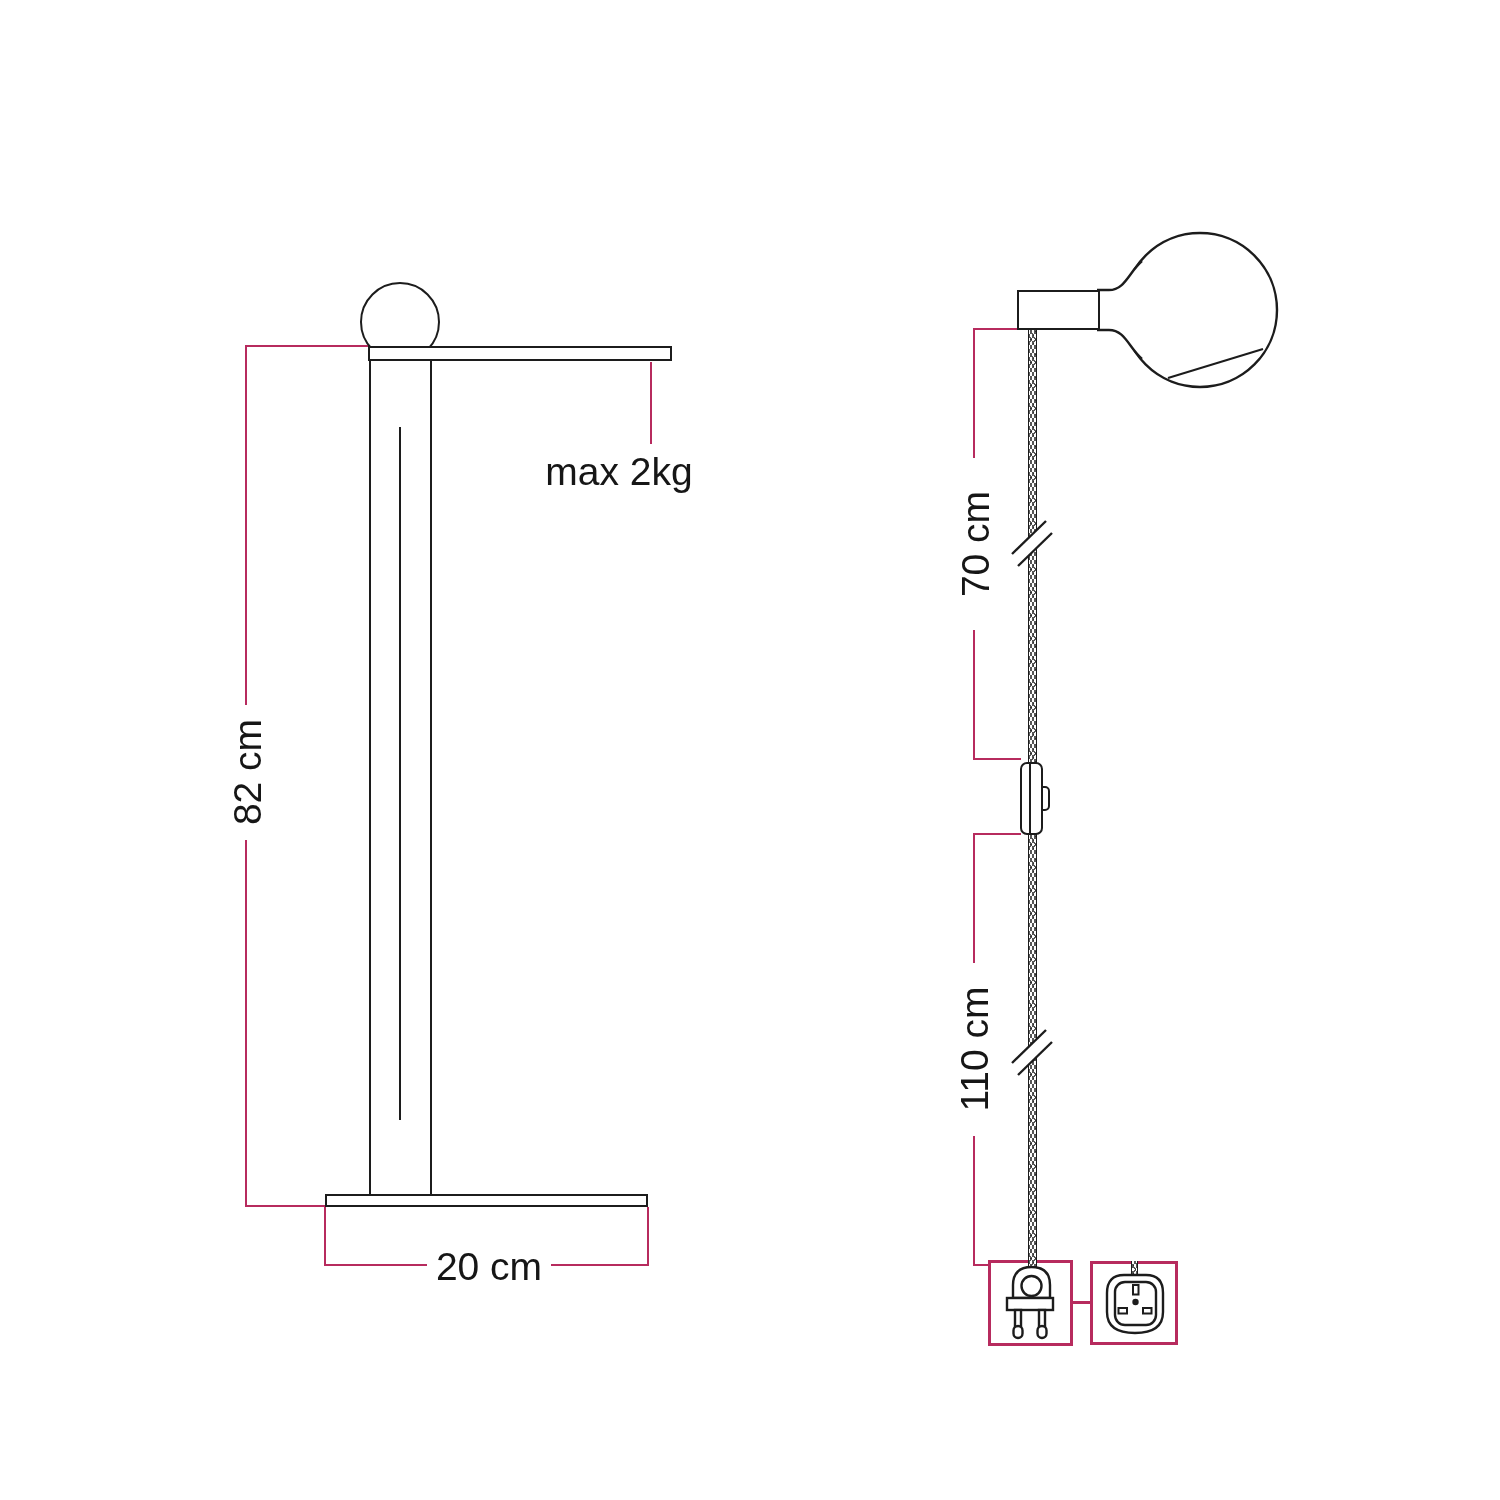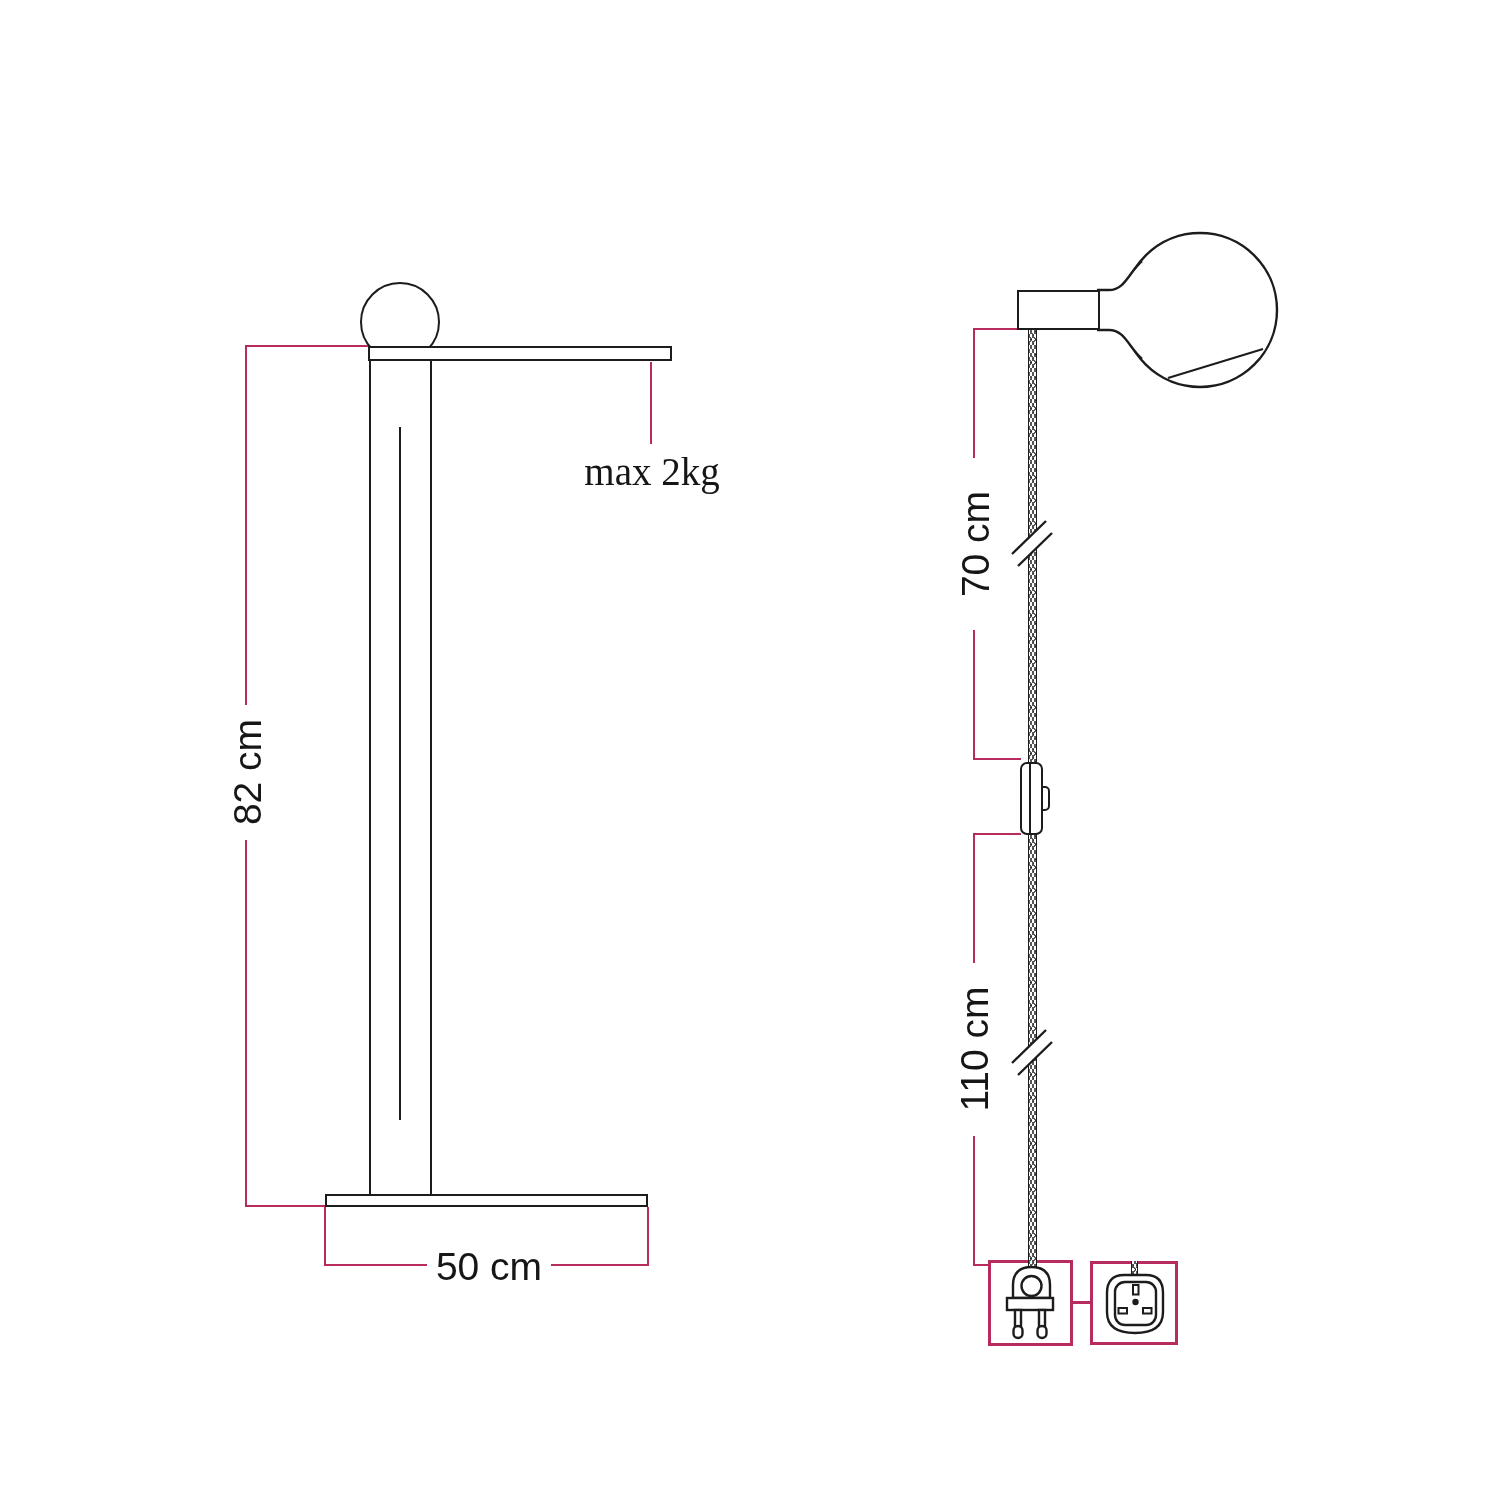--- a/index.html
+++ b/index.html
@@ -48,24 +48,24 @@
     <div class="dim" style="left:245px;top:345px;width:123px;height:2px;"></div>
     <div class="dim" style="left:245px;top:345px;width:2px;height:360px;"></div>
     <div class="lbl vert" style="left:247px;top:772px;">82 cm</div>
     <div class="dim" style="left:245px;top:840px;width:2px;height:367px;"></div>
     <div class="dim" style="left:245px;top:1205px;width:82px;height:2px;"></div>
 
     <div class="dim" style="left:324px;top:1207px;width:2px;height:59px;"></div>
     <div class="dim" style="left:647px;top:1207px;width:2px;height:59px;"></div>
     <div class="dim" style="left:324px;top:1264px;width:103px;height:2px;"></div>
     <div class="dim" style="left:551px;top:1264px;width:98px;height:2px;"></div>
-    <div class="lbl" style="left:489px;top:1266px;">50 cm</div>
+    <div class="lbl" style="left:489px;top:1266px;">20 cm</div>
 
     <div class="dim" style="left:650px;top:362px;width:2px;height:82px;"></div>
-    <div class="lbl" style="left:652px;top:471px;font-family:Liberation Serif, serif;">max 2kg</div>
+    <div class="lbl" style="left:619px;top:471px;">max 2kg</div>
   </div>
 
   <div>
 
     <svg style="left:1095px;top:228px;z-index:3;" width="200" height="170" viewBox="0 0 200 170">
       <circle class="fillw-s" cx="105" cy="82" r="77"></circle>
       <path class="fillw" d="M2,62 H14 C30,62 34,44 47,33 L60,48 L60,116 L47,131 C34,120 30,102 14,102 H2 Z"></path>
       <path class="stroke" d="M2,62 H14 C30,62 34,44 47,33"></path>
       <path class="stroke" d="M2,102 H14 C30,102 34,120 47,131"></path>
       <path class="stroke" style="stroke-width:2px" d="M73,150 L168,121"></path>

